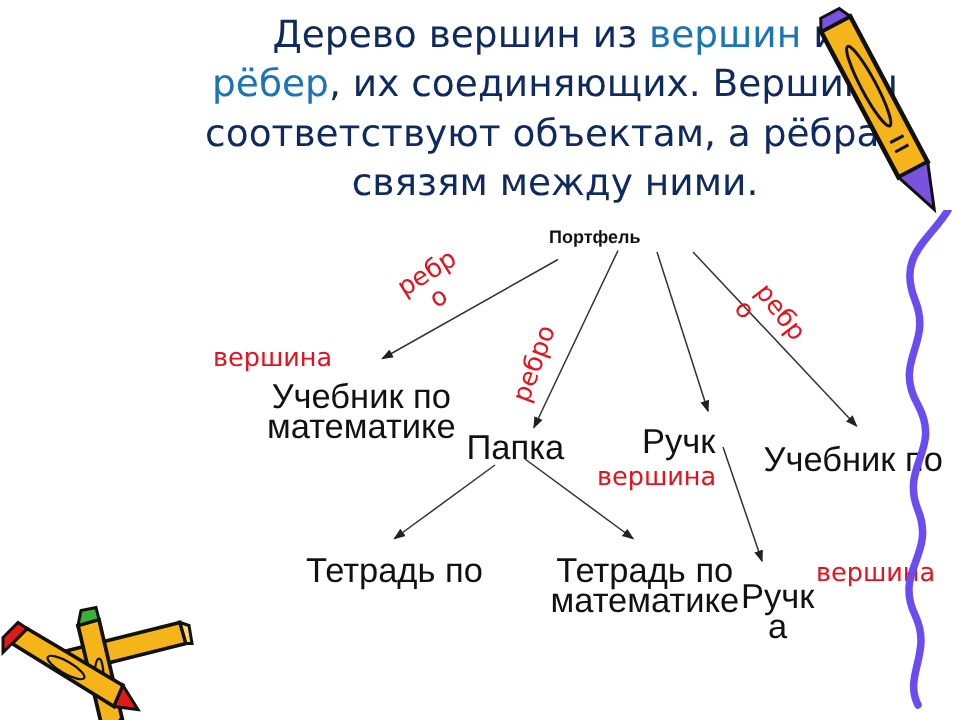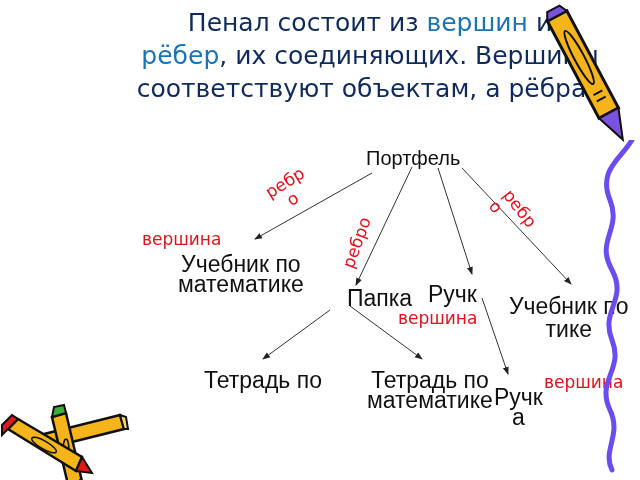--- a/index.html
+++ b/index.html
@@ -3,32 +3,33 @@
 <meta charset="utf-8">
 <style>
   html, body { margin:0; padding:0; }
   body { width:640px; height:480px; background:#ffffff; position:relative; overflow:hidden;
          font-family:"DejaVu Sans", sans-serif; }
   .title { position:absolute; left:100px; top:6px; width:540px; text-align:center;
            font-size:25px; line-height:33px; color:#0f2a5e; font-family:"DejaVu Sans", sans-serif; }
   .title .hl { color:#1a74b8; }
   .node { position:absolute; font-family:"Liberation Sans", sans-serif; color:#111; font-size:23px;
           line-height:20px; text-align:center; }
-  .root { font-weight:normal; font-size:20px; }
+  .root { font-weight:bold; font-size:12px; }
   .red { position:absolute; color:#e8101a; font-family:"DejaVu Sans", sans-serif; font-size:17px; line-height:20px; }
   svg.edges { position:absolute; left:0; top:0; }
   .deco { position:absolute; }
 </style>
 </head>
 <body>
 
 <div class="title">
-  <div><span>Пенал состоит из </span><span class="hl">вершин</span><span> и</span></div>
+  <div><span>Дерево вершин из </span><span class="hl">вершин</span><span> и</span></div>
   <div><span class="hl">рёбер</span><span>, их соединяющих. Вершины</span></div>
   <div>соответствуют объектам, а рёбра -</div>
+  <div>связям между ними.</div>
 </div>
 
 <svg class="edges" width="640" height="480">
   <defs>
     <marker id="arr" markerWidth="8" markerHeight="8" refX="7" refY="4" orient="auto" markerUnits="userSpaceOnUse">
       <path d="M0,1 L8,4 L0,7 Z" fill="#222"></path>
     </marker>
   </defs>
   <g stroke="#333" stroke-width="1" fill="none" marker-end="url(#arr)">
     <line x1="372" y1="173" x2="255" y2="239"></line>
@@ -40,25 +41,24 @@
     <line x1="482" y1="298" x2="508" y2="374"></line>
   </g>
 </svg>
 
 <div class="node root" style="left:366px; top:148px;">Портфель</div>
 
 <div class="node" style="left:178px; top:254px;">
   <div>Учебник по</div>
   <div>математике</div>
 </div>
-<div class="node" style="left:311px; top:288px;margin-left:36px;">Папка</div>
+<div class="node" style="left:311px; top:288px;">Папка</div>
 <div class="node" style="left:428px; top:284px;">Ручк</div>
 <div class="node" style="left:509px; top:295px; line-height:23px;">
   <div>Учебник по</div>
-  <div>тике</div>
 </div>
 
 <div class="node" style="left:204px; top:370px;">
   <div>Тетрадь по</div>
 </div>
 <div class="node" style="left:367px; top:370px;">
   <div>Тетрадь по</div>
   <div>математике</div>
 </div>
 <div class="node" style="left:494px; top:387px; text-align:center;">

